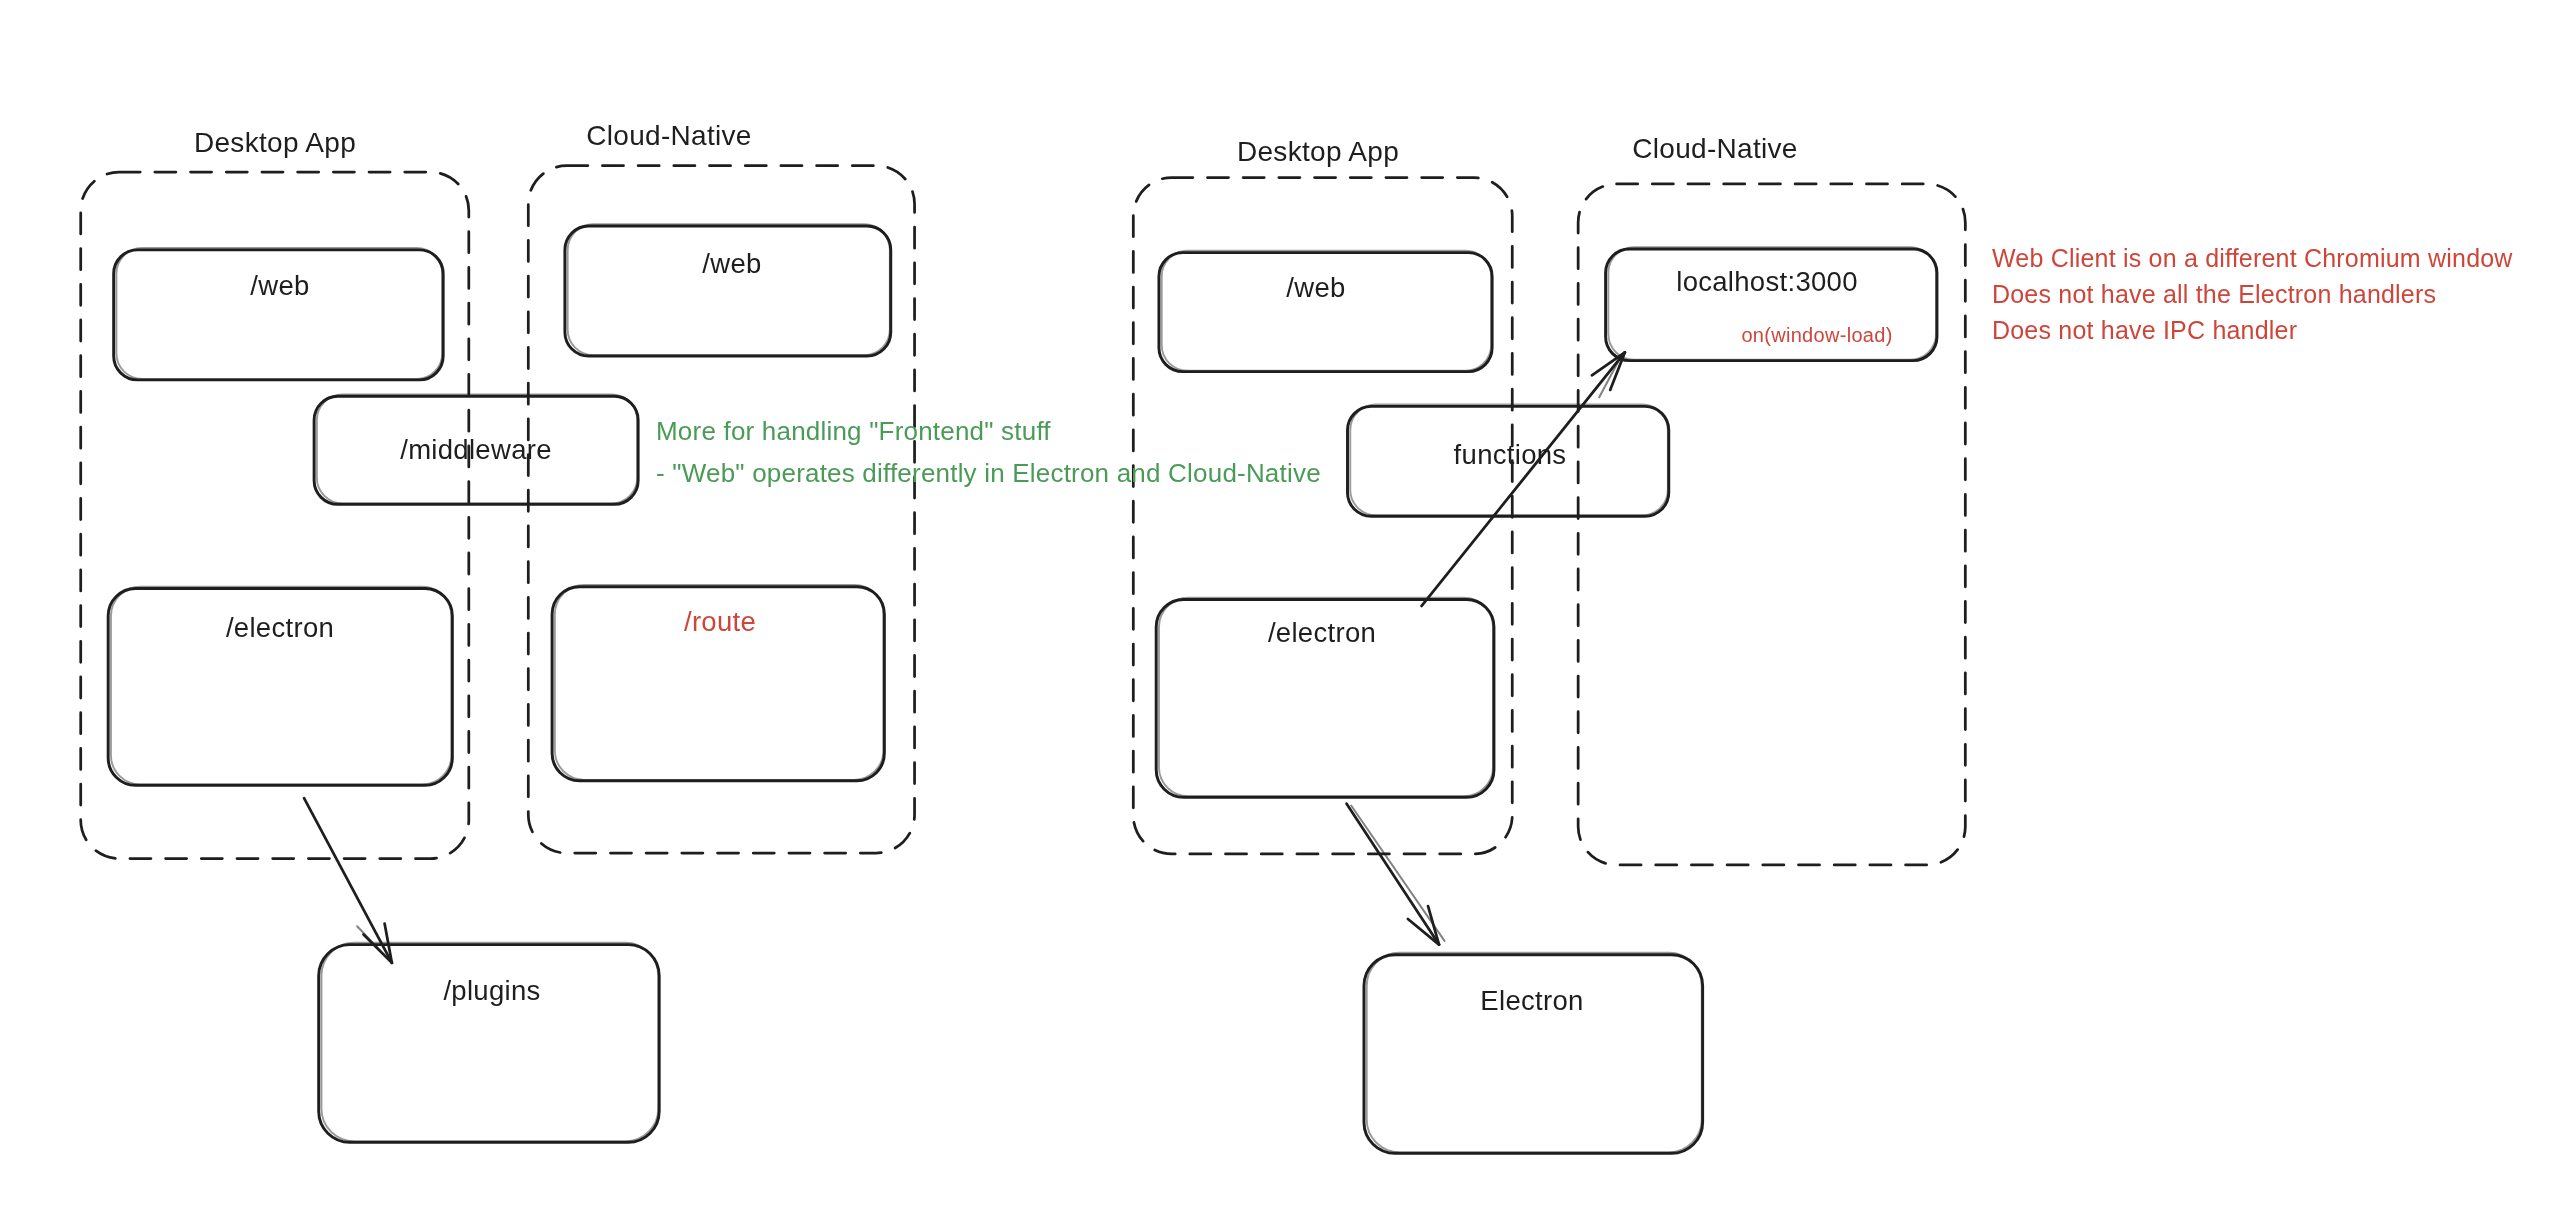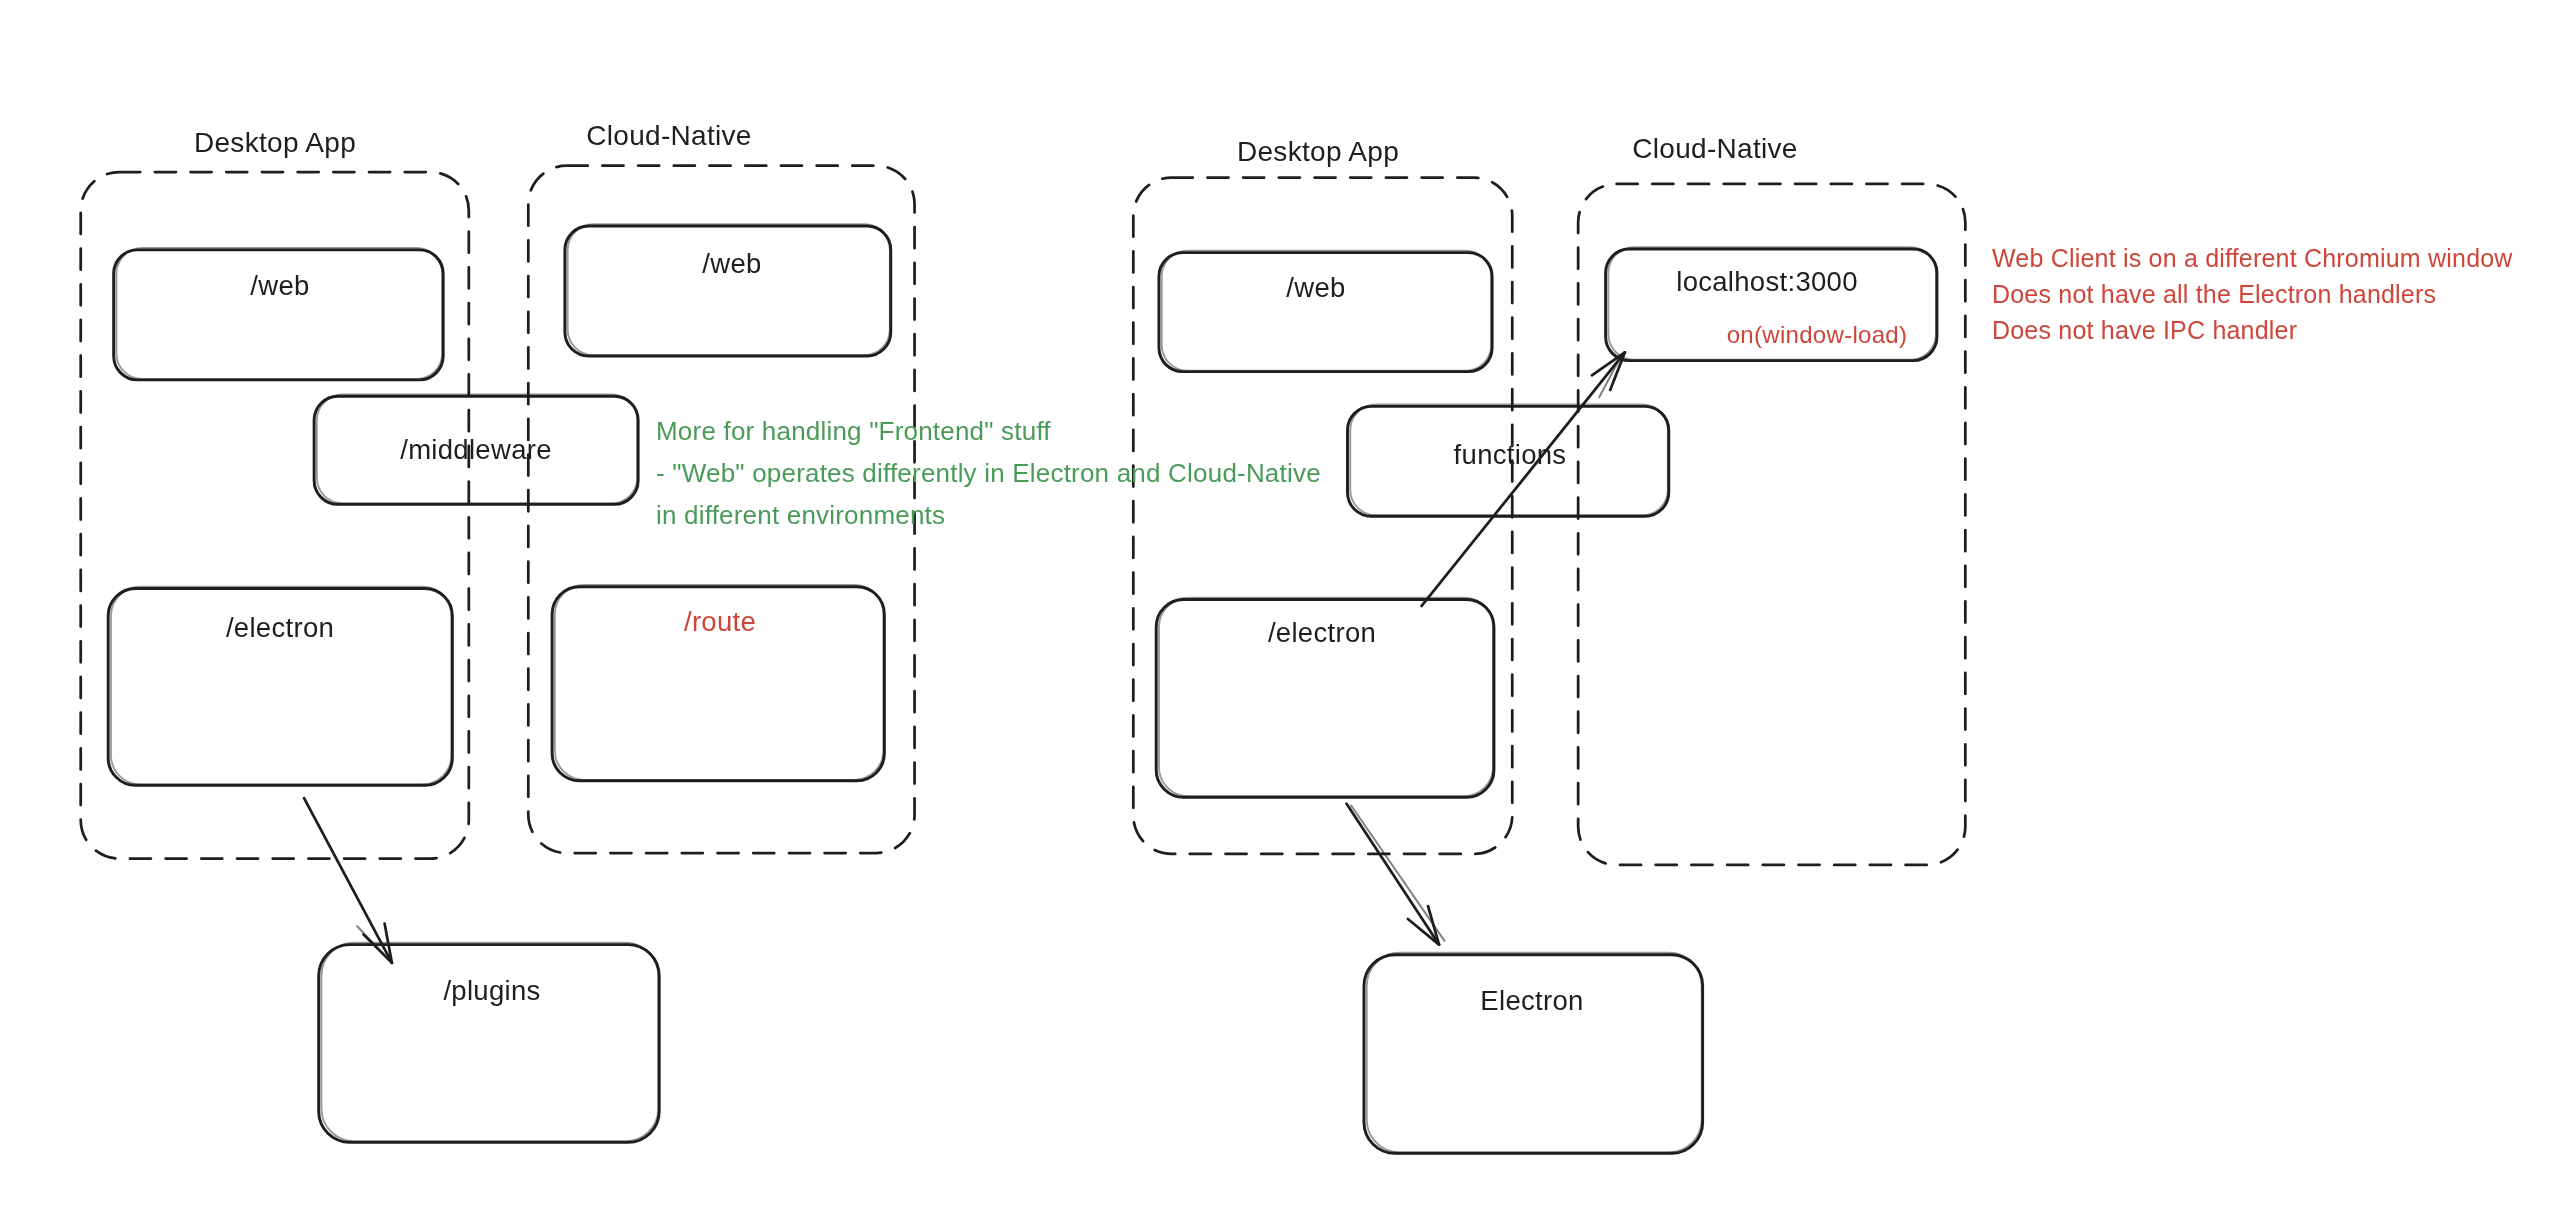--- a/index.html
+++ b/index.html
@@ -37,21 +37,21 @@
   .note{
     position:absolute;
     transform:none;
     white-space:nowrap;
     font-size:26px;
     letter-spacing:0.2px;
   }
   .note .line{display:block;}
   .note-green{line-height:42px;}
   .note-red{line-height:36px;font-size:25px;}
-  .small{font-size:24px;}
+  .small{font-size:20px;}
 </style>
 </head>
 <body>
 
 <div class="canvas">
 
   <svg class="layer" width="2576" height="1232" viewBox="0 0 2814 1346">
 
     <rect class="container" x="88" y="188" width="424" height="750" rx="42"></rect>
     <rect class="container" x="577" y="181" width="422" height="751" rx="42"></rect>
@@ -133,21 +133,20 @@
   <div class="lbl" style="left:280px;top:286px">/web</div>
   <div class="lbl" style="left:732px;top:264px">/web</div>
   <div class="lbl" style="left:476px;top:450px">/middleware</div>
   <div class="lbl" style="left:280px;top:628px">/electron</div>
   <div class="lbl red" style="left:720px;top:622px">/route</div>
   <div class="lbl" style="left:492px;top:991px">/plugins</div>
 
   <div class="note note-green green" style="left:656px;top:410px">
     <span class="line">More for handling "Frontend" stuff</span>
     <span class="line">- "Web" operates differently in Electron and Cloud-Native</span>
-    <span class="line">in different environments</span>
   </div>
 
   <div class="lbl grp" style="left:1318px;top:152px">Desktop App</div>
   <div class="lbl grp" style="left:1715px;top:149px">Cloud-Native</div>
 
   <div class="lbl" style="left:1316px;top:288px">/web</div>
   <div class="lbl" style="left:1767px;top:282px">localhost:3000</div>
   <div class="lbl red small" style="left:1817px;top:335px">on(window-load)</div>
   <div class="lbl" style="left:1510px;top:455px">functions</div>
   <div class="lbl" style="left:1322px;top:633px">/electron</div>

